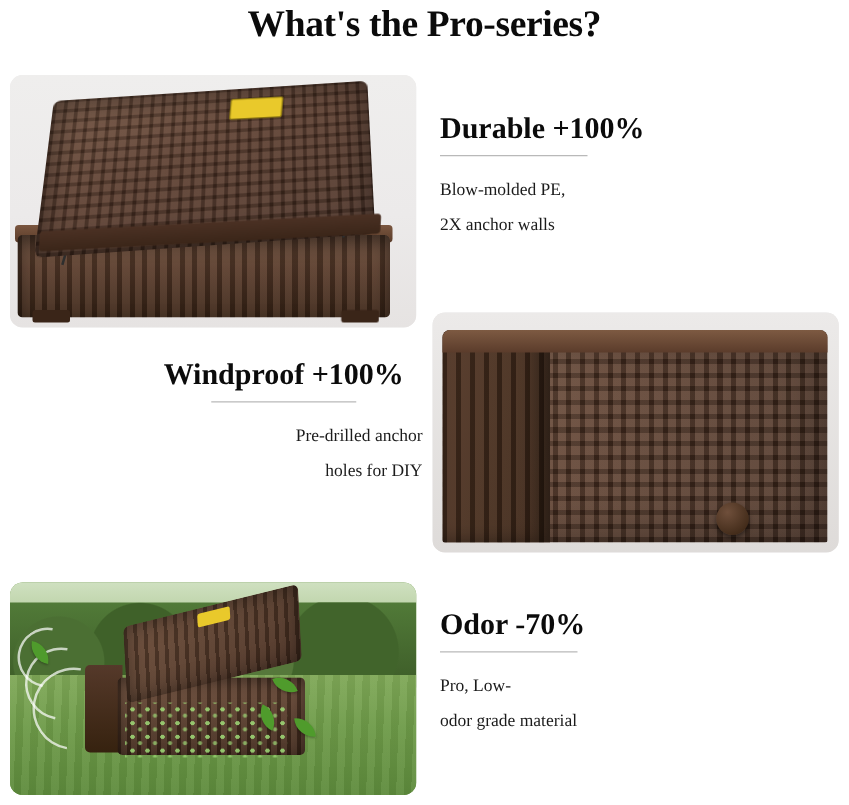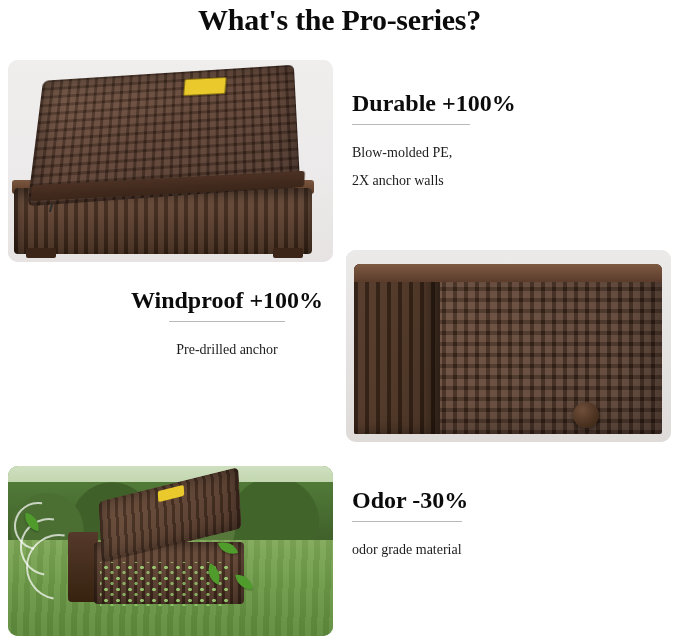--- a/index.html
+++ b/index.html
@@ -91,21 +91,21 @@
     margin-top: 14px;
     font-family: "Liberation Serif", serif;
     font-size: 14px;
     line-height: 28px;
     color: #1b1b1b;
   }
   .feature.center {
     text-align: center;
   }
   .feature.center .title { }
-  .feature.center .body { text-align: center; }
+  .feature.center .body { text-align: right; }
 
   #feature-durable {
     left: 352px;
     top: 90px;
     width: 230px;
   }
   #feature-durable .rule { width: 118px; }
 
   #feature-windproof {
     left: 116px;
@@ -351,20 +351,21 @@
       <div>Blow-molded PE,</div>
       <div>2X anchor walls</div>
     </div>
   </div>
 
   <div class="feature center" id="feature-windproof">
     <div class="title">Windproof +100%</div>
     <div class="rule"></div>
     <div class="body">
       <div>Pre-drilled anchor</div>
+      <div>holes for DIY</div>
     </div>
   </div>
 
   <div class="panel" id="panel-mid-right">
     <div class="p2-bg"></div>
     <div class="p2-wall"></div>
     <div class="p2-left"></div>
     <div class="p2-top"></div>
     <div class="p2-knob"></div>
   </div>
@@ -381,20 +382,21 @@
     <div class="p3-arc a"></div>
     <div class="p3-arc b"></div>
     <div class="p3-arc c"></div>
     <div class="p3-leaf l1"></div>
     <div class="p3-leaf l2"></div>
     <div class="p3-leaf l3"></div>
     <div class="p3-leaf l4"></div>
   </div>
 
   <div class="feature" id="feature-odor">
-    <div class="title">Odor -30%</div>
+    <div class="title">Odor -70%</div>
     <div class="rule"></div>
     <div class="body">
+      <div>Pro, Low-</div>
       <div>odor grade material</div>
     </div>
   </div>
 
 </div>
 
 </body></html>

